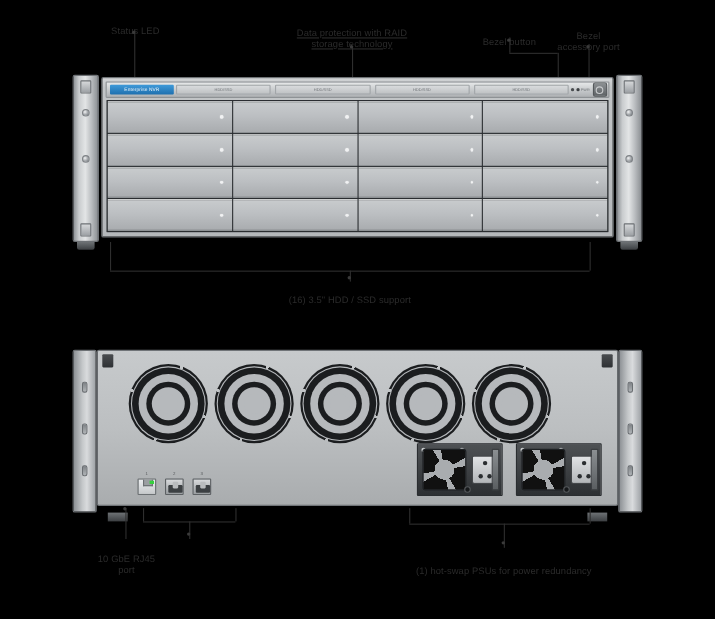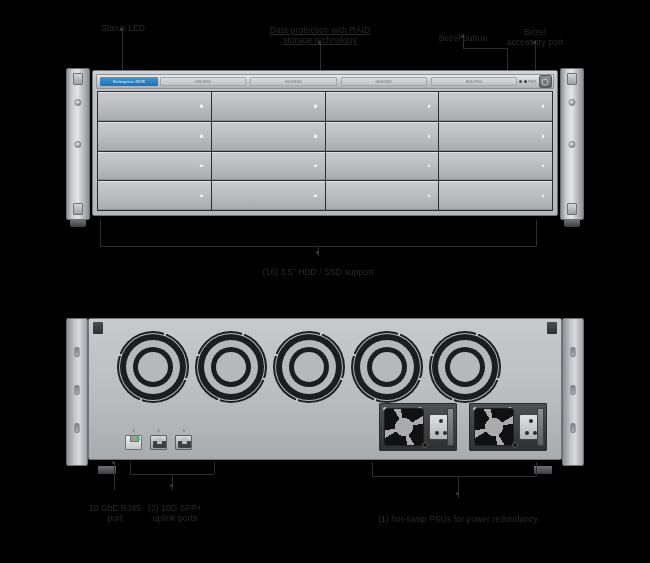--- a/index.html
+++ b/index.html
@@ -564,24 +564,20 @@
   <div class="callout" style="left:78px; top:492px; width:74px;">
     <span>10 GbE RJ45
 port</span>
   </div>
 
   <div class="lead lead-v" style="left:130px; top:462px; height:12px;"></div>
   <div class="lead lead-h" style="left:130px; top:474px; width:84px;"></div>
   <div class="lead lead-v" style="left:214px; top:462px; height:12px;"></div>
   <div class="lead lead-v" style="left:172px; top:474px; height:16px;"></div>
   <div class="tick" style="left:170px; top:484px;"></div>
-  <div class="callout" style="left:138px; top:492px; width:74px;">
-    <span>(2) 10G SFP+
-uplink ports</span>
-  </div>
 
   <div class="lead lead-v" style="left:372px; top:462px; height:14px;"></div>
   <div class="lead lead-h" style="left:372px; top:476px; width:164px;"></div>
   <div class="lead lead-v" style="left:536px; top:462px; height:14px;"></div>
   <div class="lead lead-v" style="left:458px; top:476px; height:22px;"></div>
   <div class="tick" style="left:456px; top:492px;"></div>
   <div class="callout" style="left:350px; top:503px; width:216px;">
     <span>(1) hot-swap PSUs for power redundancy</span>
   </div>
 

